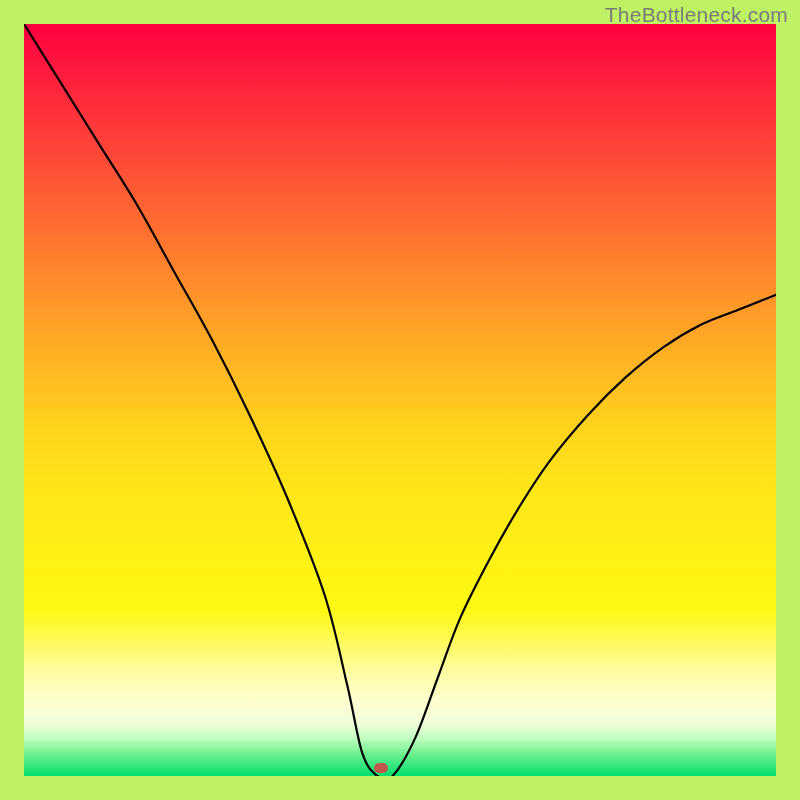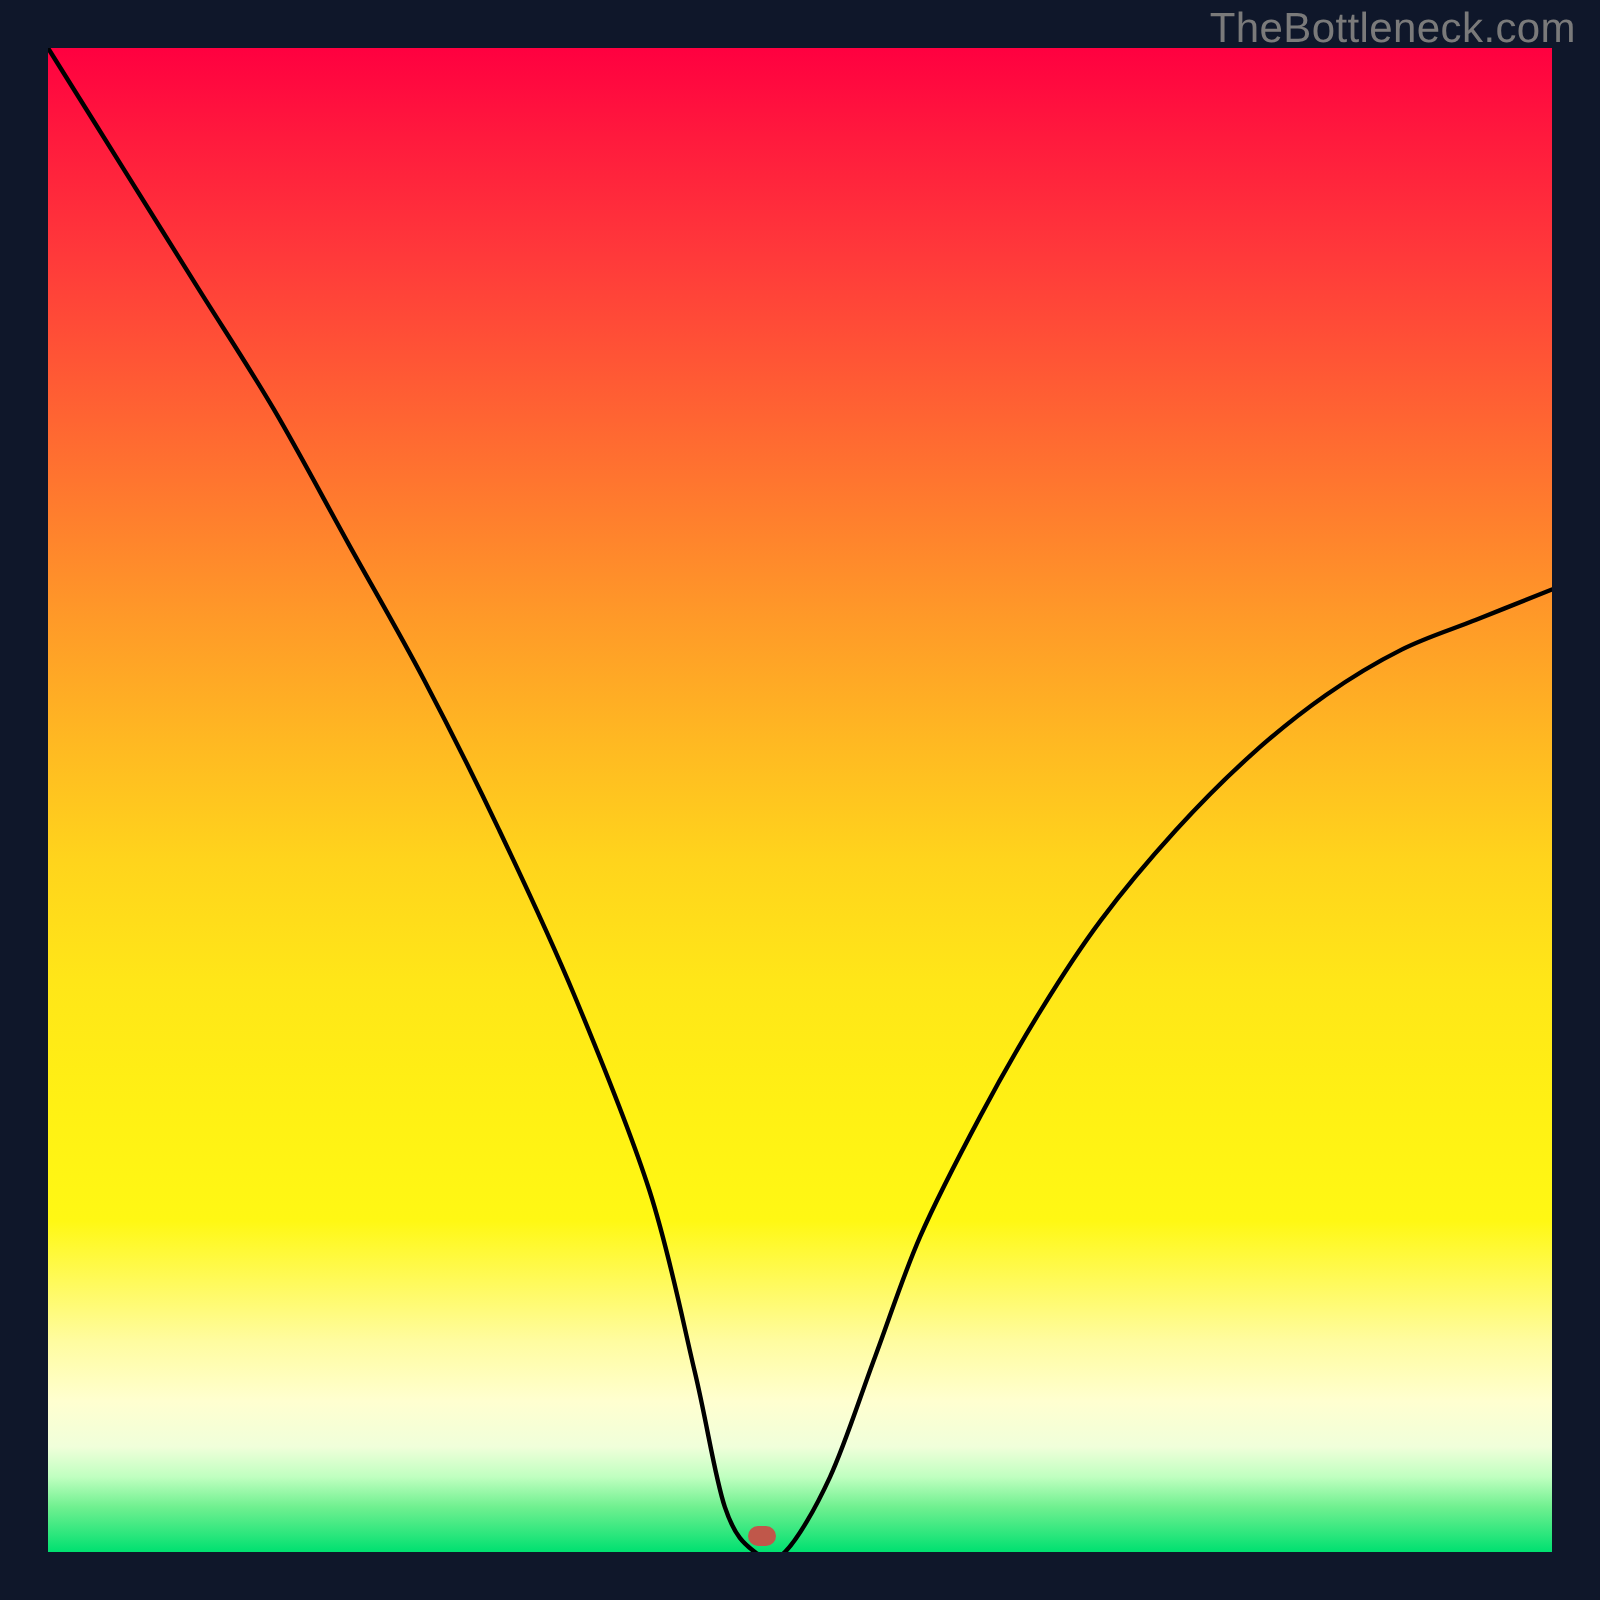--- a/index.html
+++ b/index.html
@@ -8,21 +8,21 @@
     width: 800px;
     height: 800px;
     overflow: hidden;
     background: #000;
     font-family: Arial, Helvetica, sans-serif;
   }
   .frame {
     position: relative;
     width: 800px;
     height: 800px;
-    background: #0f172a;
+    background: #bef264;
   }
   .plot-area {
     position: absolute;
     left: 24px;
     top: 24px;
     width: 752px;
     height: 752px;
   }
   .gradient-bg {
     position: absolute;

